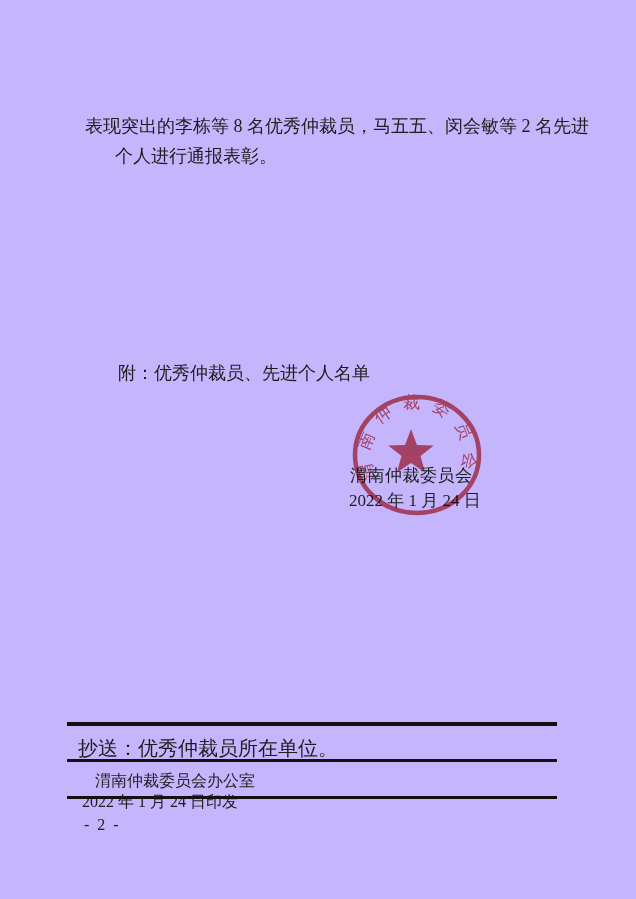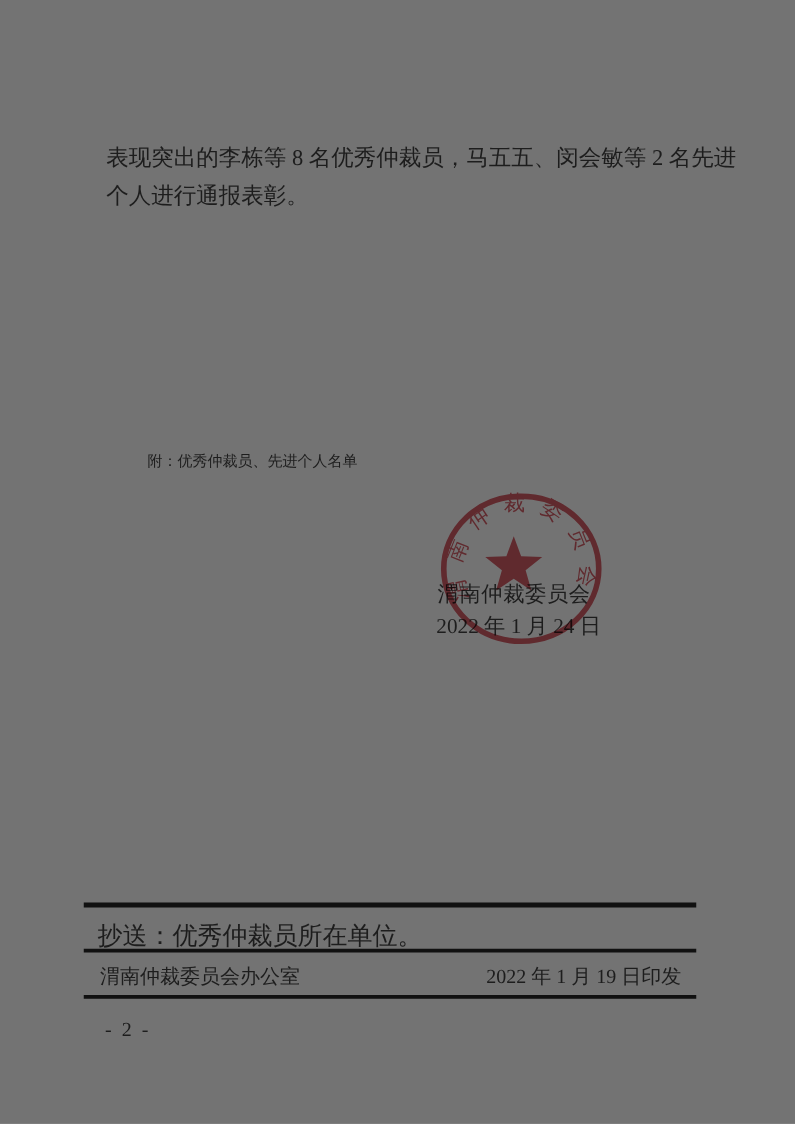--- a/index.html
+++ b/index.html
@@ -2,21 +2,21 @@
 <html><head>
 <meta charset="utf-8">
 <style>
   * { margin: 0; padding: 0; box-sizing: border-box; }
   html, body { background: #888; }
   .page {
     position: relative;
     width: 636px;
     height: 899px;
     margin: 0 auto;
-    background: #737373;
+    background: #c4b5fd;
     overflow: hidden;
     font-family: "Liberation Serif", "DejaVu Serif", serif;
     color: #1d1d1d;
   }
   .body-text {
     position: absolute;
     left: 85px;
     width: 473px;
     font-size: 18px;
     color: #1d1d1d;
@@ -24,27 +24,28 @@
   .para1 { top: 111px; line-height: 30px; }
   .para2 { top: 183px; line-height: 28px; }
   .line {
     text-align: justify;
     text-align-last: justify;
     white-space: nowrap;
   }
   .line-end {
     text-align: center;
     text-align-last: left;
+    margin-left: 30px;
   }
   .indent { padding-left: 36px; }
   .attachment {
     position: absolute;
     left: 118px;
     top: 361px;
-    font-size: 12px;
+    font-size: 18px;
   }
   .sig-org {
     position: absolute;
     left: 350px;
     top: 464px;
     font-size: 17px;
     letter-spacing: 0.5px;
   }
   .sig-date {
     position: absolute;
@@ -71,26 +72,27 @@
   .rule-2 { top: 759px; height: 3px; }
   .rule-3 { top: 796px; height: 3px; }
   .copy-note {
     position: absolute;
     left: 78px;
     top: 735px;
     font-size: 20px;
   }
   .issuer-row {
     position: absolute;
-    left: 67px;
+    left: 82px;
     top: 771px;
     width: 490px;
     display: flex;
-    justify-content: space-between;
+    justify-content: flex-start;
     font-size: 16px;
+    flex-direction: column;
   }
   .issuer-row .left { padding-left: 13px; }
   .issuer-row .right { padding-right: 12px; }
   .page-number {
     position: absolute;
     left: 84px;
     top: 816px;
     font-size: 16px;
     letter-spacing: 2px;
   }
@@ -120,19 +122,19 @@
     <text font-size="17" fill="#d04a55" letter-spacing="11" font-family="Liberation Serif, serif">
       <textPath href="#seal-arc" startOffset="50%" text-anchor="middle">渭南仲裁委员会</textPath>
     </text>
   </svg>
 
   <div class="rule rule-1"></div>
   <div class="copy-note">抄送：优秀仲裁员所在单位。</div>
   <div class="rule rule-2"></div>
   <div class="issuer-row">
     <span class="left">渭南仲裁委员会办公室</span>
-    <span class="right">2022 年 1 月 19 日印发</span>
+    <span class="right">2022 年 1 月 24 日印发</span>
   </div>
   <div class="rule rule-3"></div>
 
   <div class="page-number">- 2 -</div>
 
 </div>
 
 </body></html>

